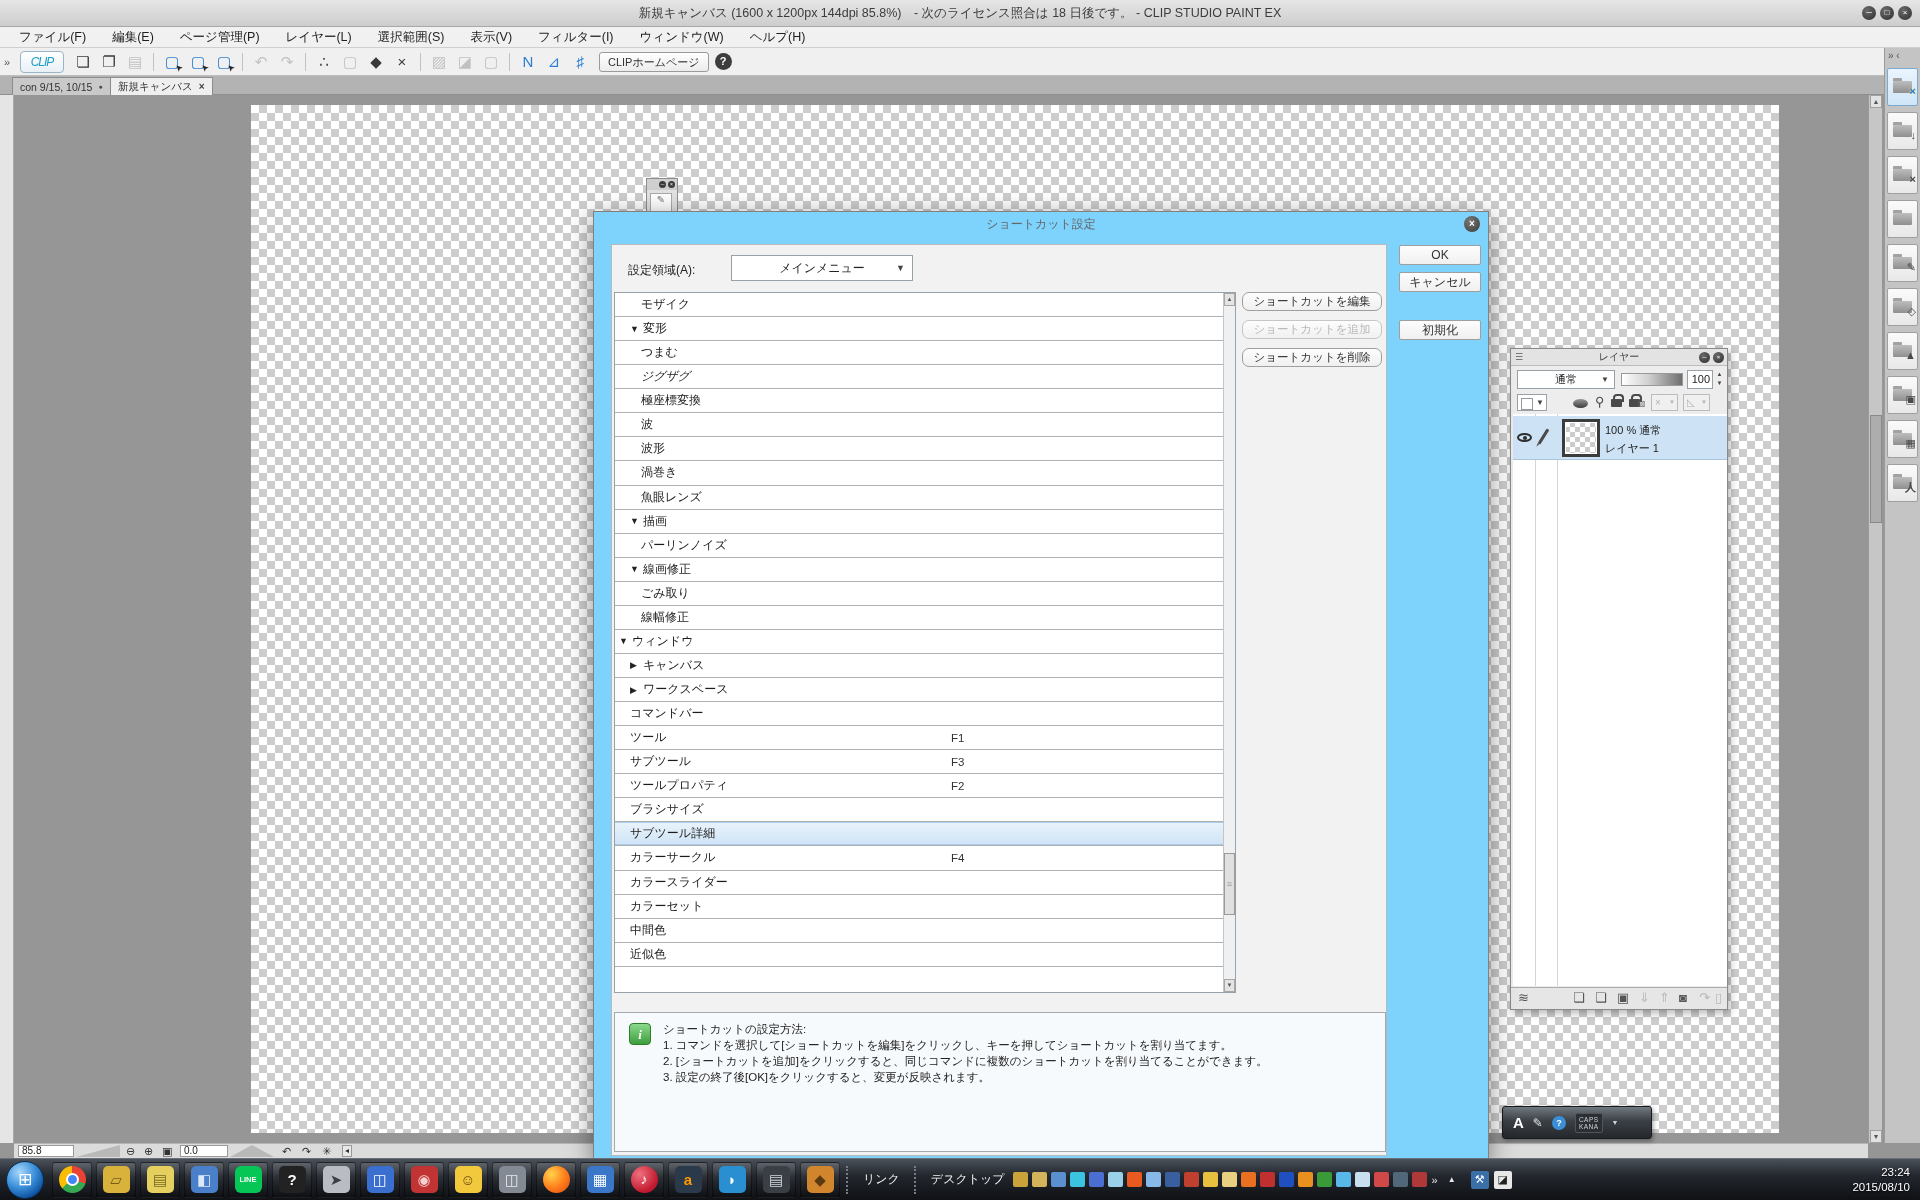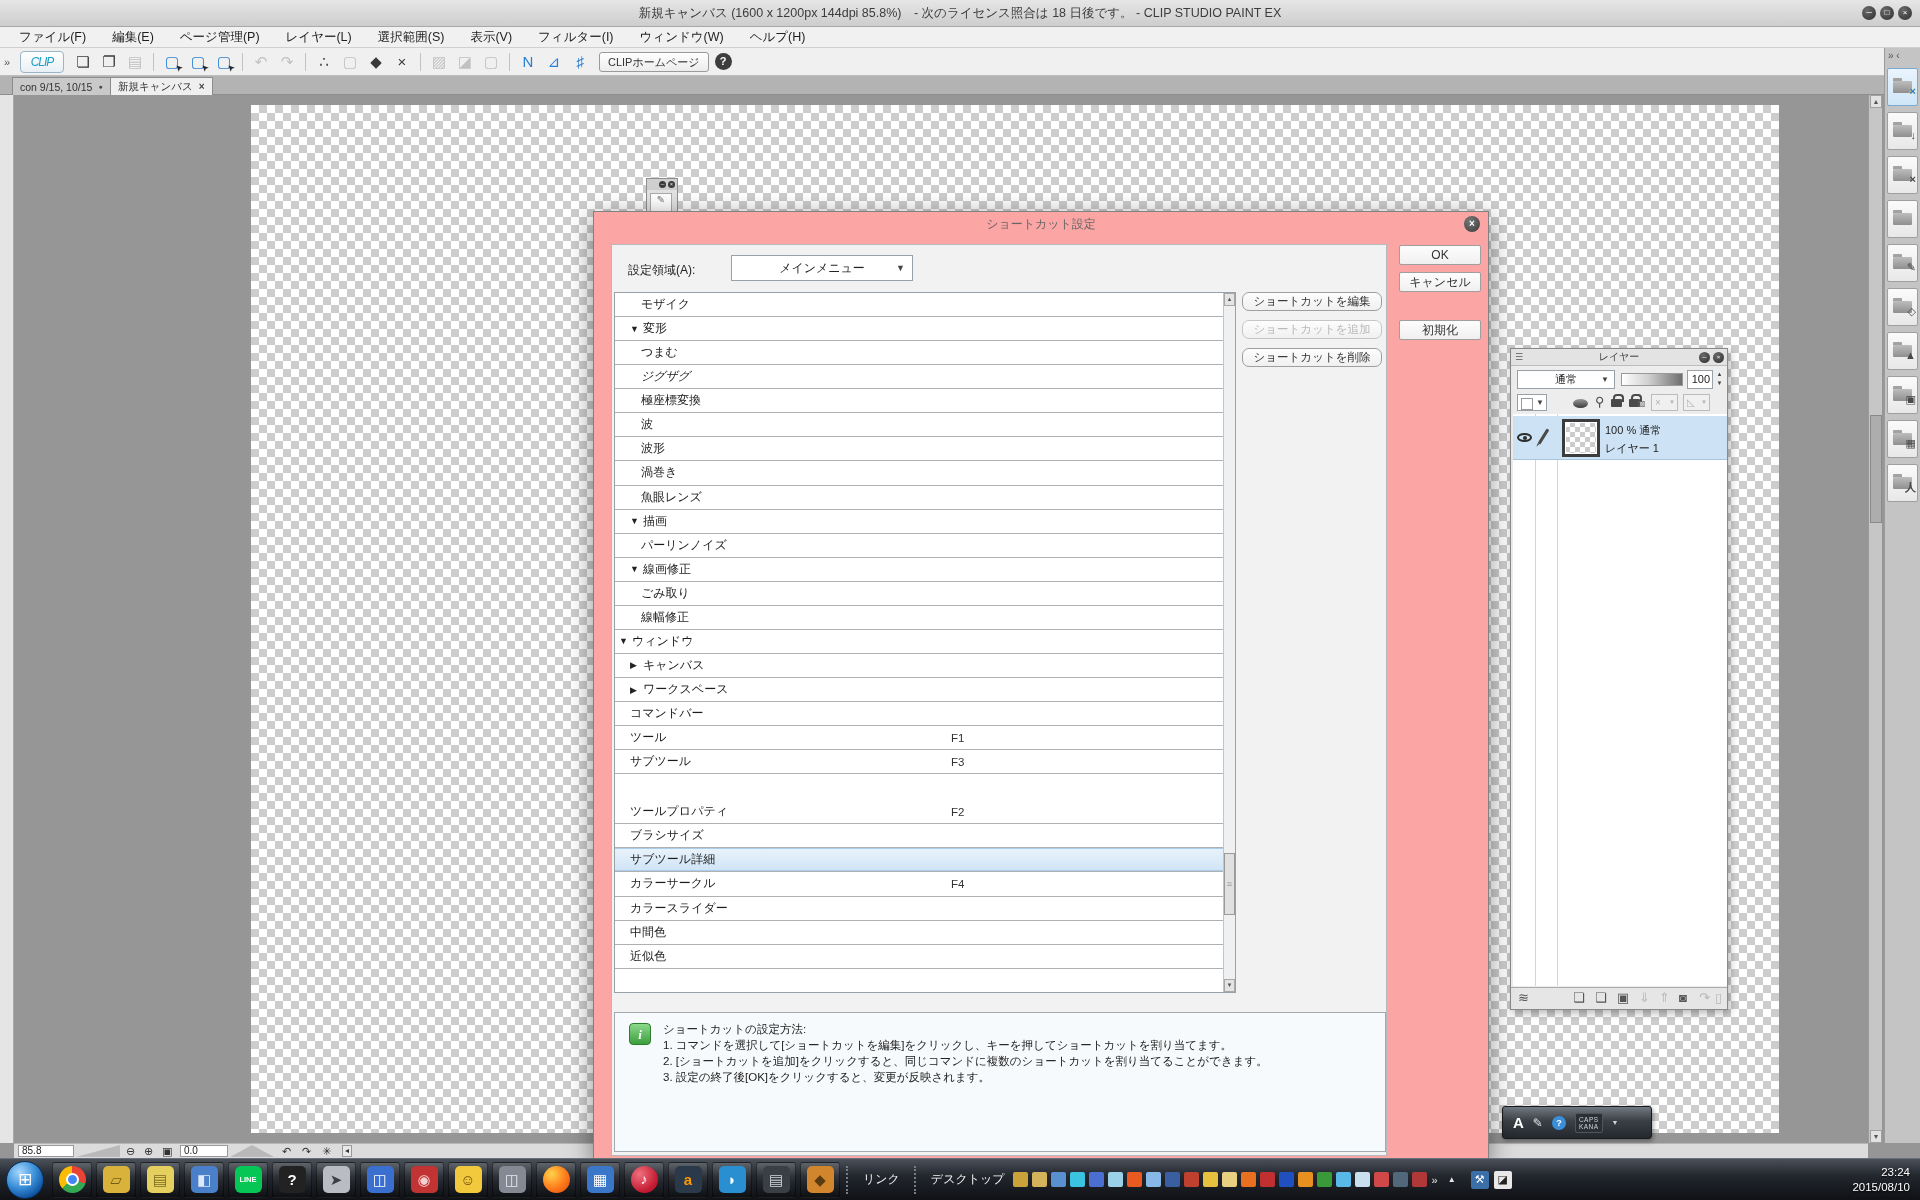--- a/index.html
+++ b/index.html
@@ -61,21 +61,21 @@
   .dock-btn.active .fold .ovr{color:#2a7fd0;text-shadow:0 0 3px #ffe27a}
 
   
   #statusbar{left:14px;top:1143px;width:1854px;height:15px;background:#dcdcdc;border-top:1px solid #b5b5b5;font-size:10px;color:#222}
   .sfield{position:absolute;top:1px;height:12px;background:#fff;border:1px solid #999;padding:0 3px;line-height:10px}
   .striangle{position:absolute;top:1px;width:44px;height:12px;background:#b9b9b9;clip-path:polygon(0 100%,100% 0,100% 100%)}
   .shump{position:absolute;top:1px;width:44px;height:12px;background:#b9b9b9;clip-path:polygon(50% 0,100% 100%,0 100%)}
   .sic{position:absolute;top:0;font-size:11px;color:#333;line-height:15px}
 
   
-  #dialog{left:593px;top:211px;width:896px;height:952px;background:#fca5a5;border:1px solid #818181;box-shadow:0 6px 24px rgba(0,0,0,.45)}
+  #dialog{left:593px;top:211px;width:896px;height:952px;background:#7dd3fc;border:1px solid #818181;box-shadow:0 6px 24px rgba(0,0,0,.45)}
   #dlg-title{top:0;left:0;width:100%;height:24px;text-align:center;font-size:12px;color:#666;line-height:24px}
   #dlg-close{right:8px;top:4px;width:16px;height:16px;border-radius:50%;background:radial-gradient(circle at 35% 30%,#777,#3a3a3a);color:#fff;font-size:10px;font-weight:bold;text-align:center;line-height:16px}
   #dlg-panel{left:17px;top:32px;width:776px;height:912px;border:1px solid #b6babf;background:#f2f2f2}
   #area-label{left:16px;top:17px;font-size:12px;color:#222}
   #area-combo{left:119px;top:10px;width:182px;height:26px;background:#fff;border:1px solid #98a0a8;font-size:12px;color:#222;text-align:center;line-height:24px}
   #area-combo .cv{display:inline-block;width:100%;text-align:center}
   #area-combo .carr{position:absolute;right:7px;top:0;font-size:9px;color:#444;line-height:24px}
   #listbox{left:2px;top:47px;width:622px;height:701px;background:#fff;border:1px solid #98a0a8}
   .srow{height:24.07px;border-bottom:1px solid #b0b0b0;display:flex;align-items:center;position:relative;font-size:12px;color:#1c1c1c;width:608px}
   .srow.sel{background:linear-gradient(#e9f3fb,#cfe4f6);box-shadow:inset 0 1px 0 #aacdec,inset 0 -1px 0 #aacdec}
@@ -436,36 +436,39 @@
             <span class="lbl">コマンドバー</span>
           </div>
           <div class="srow" style="padding-left: 15px;">
             <span class="lbl">ツール</span>
             <span class="sc">F1</span>
           </div>
           <div class="srow" style="padding-left: 15px;">
             <span class="lbl">サブツール</span>
             <span class="sc">F3</span>
           </div>
-          <div class="srow" style="padding-left: 15px; margin-top: 26px;">
+          <div class="srow" style="padding-left: 15px;">
             <span class="lbl">ツールプロパティ</span>
             <span class="sc">F2</span>
           </div>
           <div class="srow" style="padding-left: 15px;">
             <span class="lbl">ブラシサイズ</span>
           </div>
           <div class="srow sel" style="padding-left: 15px;">
             <span class="lbl">サブツール詳細</span>
           </div>
           <div class="srow" style="padding-left: 15px;">
             <span class="lbl">カラーサークル</span>
             <span class="sc">F4</span>
           </div>
           <div class="srow" style="padding-left: 15px;">
             <span class="lbl">カラースライダー</span>
+          </div>
+          <div class="srow" style="padding-left: 15px;">
+            <span class="lbl">カラーセット</span>
           </div>
           <div class="srow" style="padding-left: 15px;">
             <span class="lbl">中間色</span>
           </div>
           <div class="srow" style="padding-left: 15px;">
             <span class="lbl">近似色</span>
           </div>
           <div id="list-scroll">
           <div class="sarrow" style="top:0">▲</div>
           <div id="list-thumb"></div>

